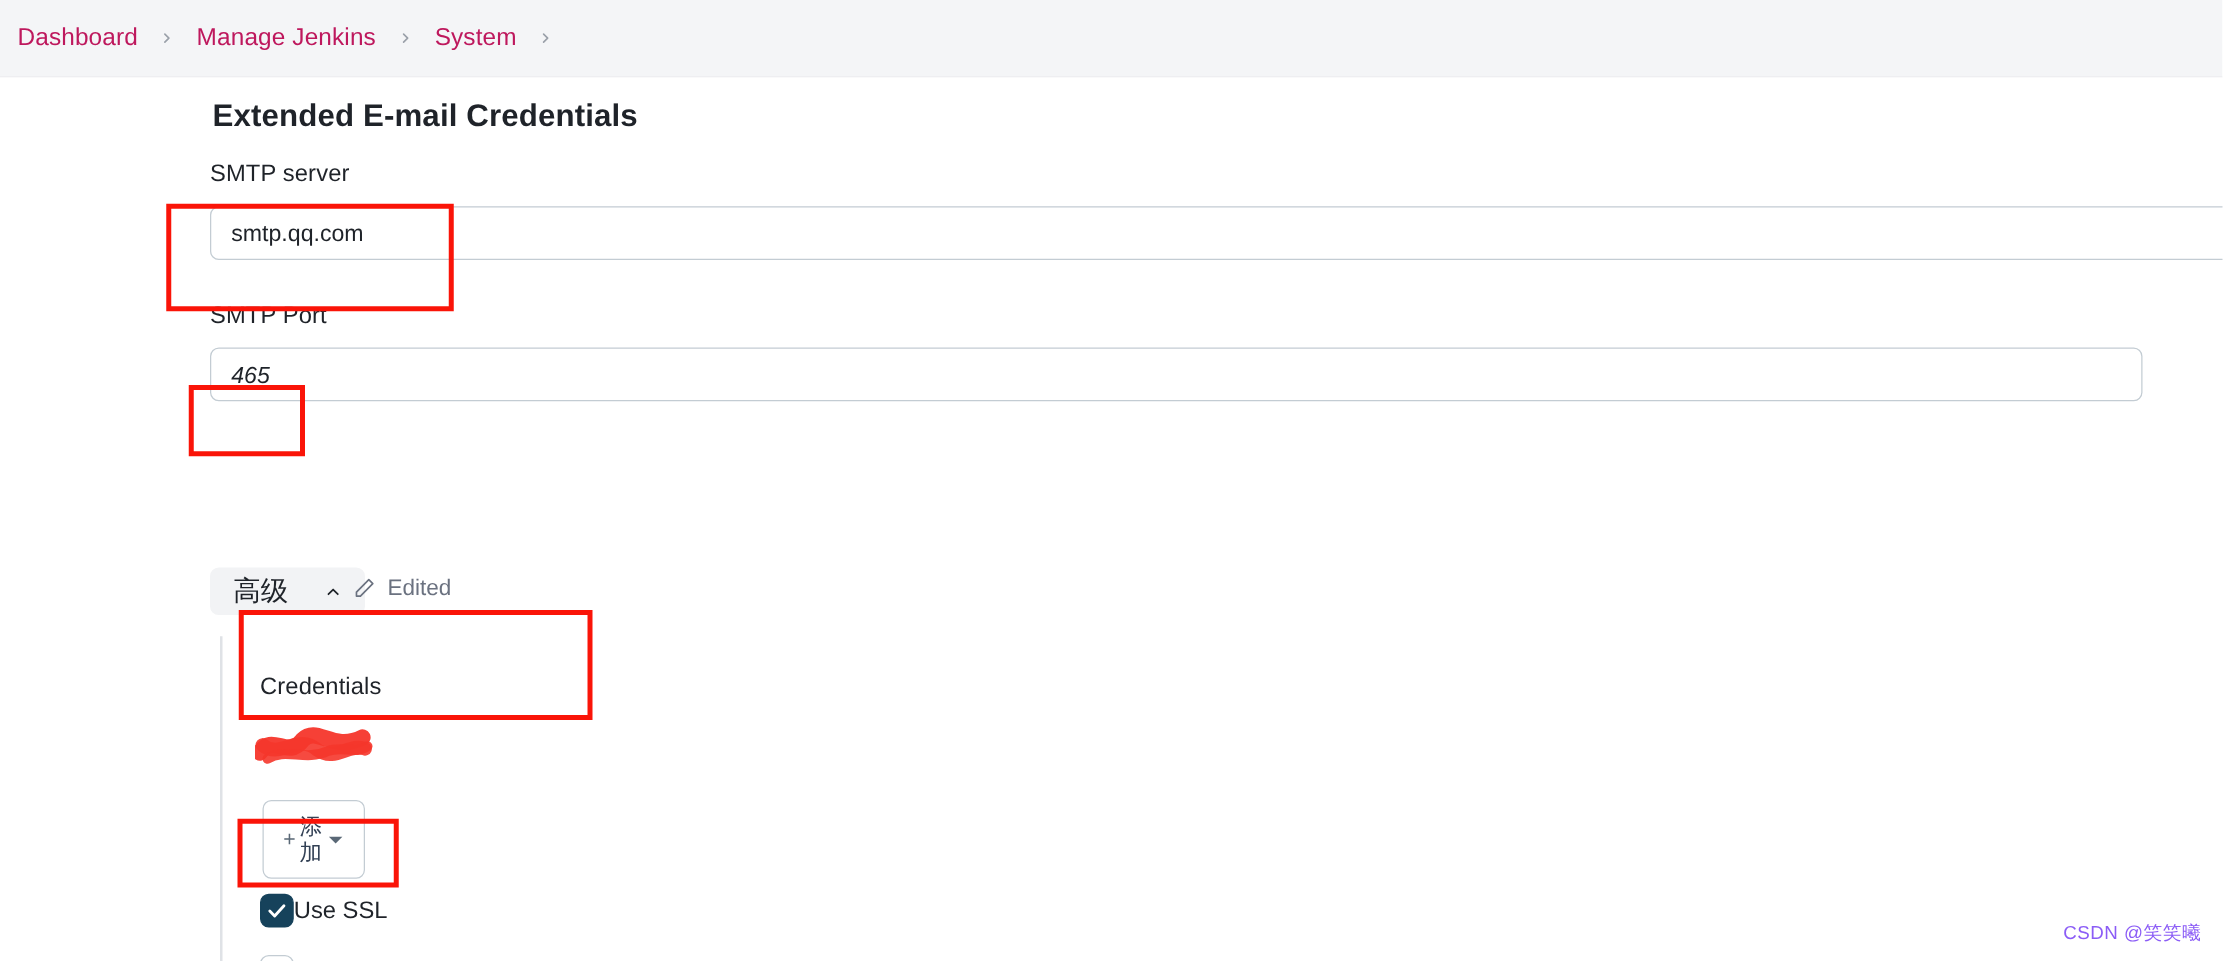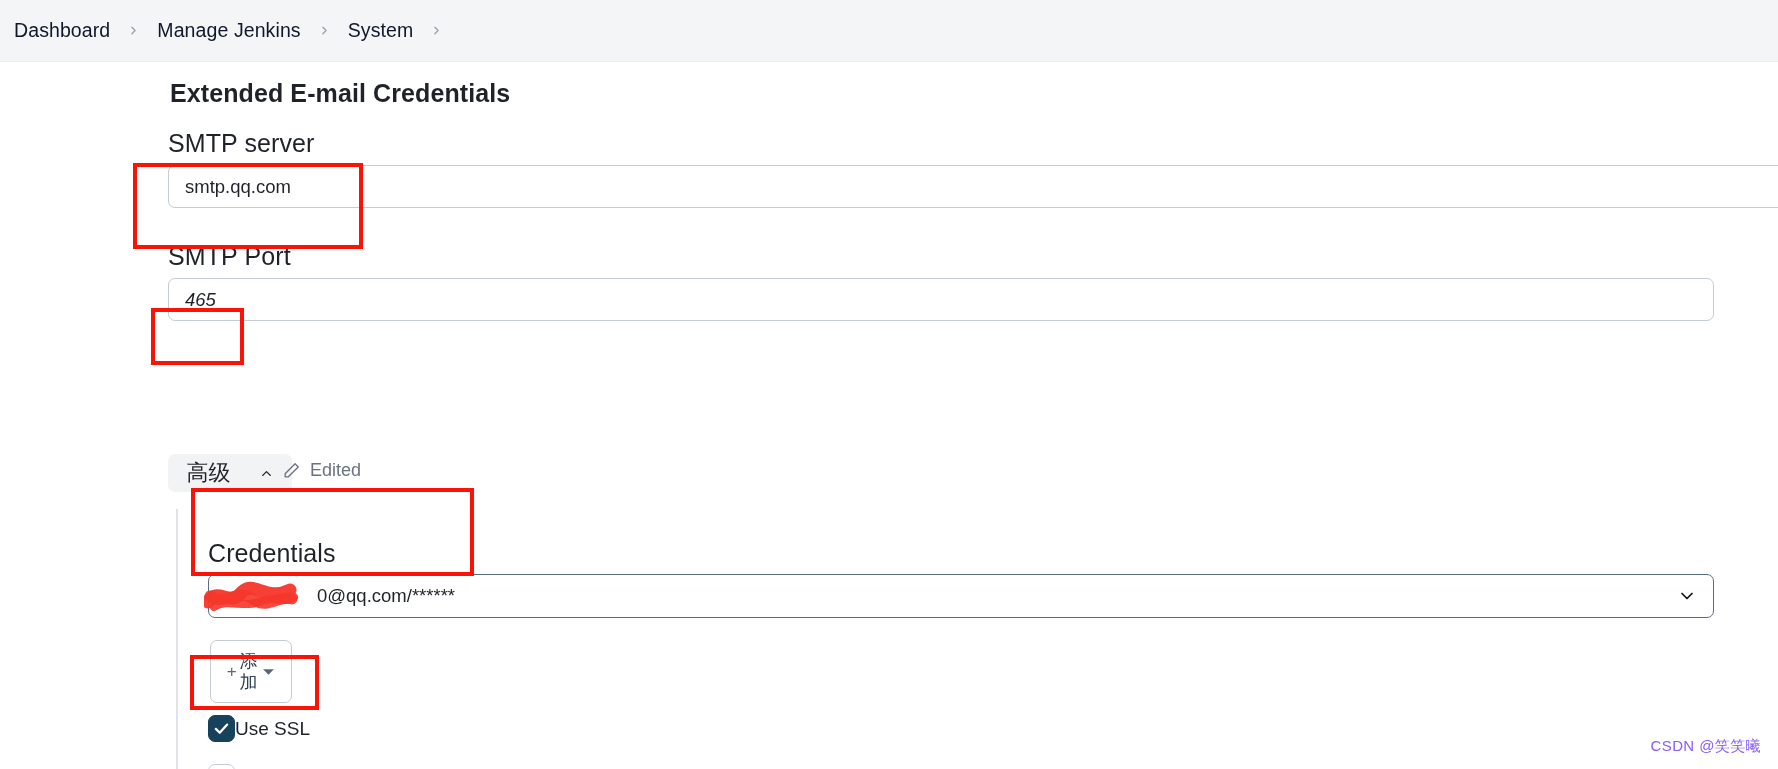--- a/index.html
+++ b/index.html
@@ -25,21 +25,21 @@
     height: 62px;
     background: #f4f5f7;
     border-bottom: 1px solid #ebecef;
     display: flex;
     align-items: center;
     padding-left: 12px;
     box-sizing: border-box;
   }
   .crumb {
     font-size: 19.5px;
-    color: #0f172a;
+    color: #be185d;
     letter-spacing: .1px;
     white-space: nowrap;
     padding: 2px 2px;
     cursor: pointer;
   }
   .crumb-sep {
     margin: 0 15px;
     color: #9aa0a9;
     font-size: 16px;
     display: inline-flex;
@@ -62,21 +62,21 @@
     left: 170px;
     top: 17px;
     font-size: 25px;
     font-weight: 700;
     color: #1f2329;
     letter-spacing: .1px;
   }
 
   .field-label {
     position: absolute;
-    font-size: 25px;
+    font-size: 19px;
     color: #1f2329;
     letter-spacing: .1px;
   }
 
   .text-input {
     position: absolute;
     height: 43px;
     border: 1px solid #c3ccd3;
     border-radius: 7px;
     background: #fff;
@@ -280,28 +280,20 @@
         <path d="M16.5 3.5l4 4L8 20H4v-4z"></path>
       </svg>
     </span>
     <span>Edited</span>
   </div>
 
   <div class="advanced-section"></div>
 
   <div class="field-label" style="left:208px; top:477px;">Credentials</div>
 
-  <div class="select-box">
-    <span class="sel-value" style="padding-left:92px;">0@qq.com/******</span>
-    <span class="sel-chev">
-      <svg width="20" height="20" viewBox="0 0 24 24" fill="none" stroke="#111418" stroke-width="2.1" stroke-linecap="round" stroke-linejoin="round">
-          <polyline points="6 9 12 15 18 9"></polyline>
-        </svg>
-    </span>
-  </div>
 
   <svg class="scribble" viewBox="0 0 95 34">
     <g stroke="#f5362b" stroke-linecap="round" fill="none">
       <path d="M4 22 C 14 6, 26 28, 38 12 C 50 0, 62 22, 86 10" stroke-width="13" opacity=".95"></path>
       <path d="M6 16 C 20 28, 34 6, 50 20 C 64 30, 76 14, 88 19" stroke-width="11" opacity=".9"></path>
       <path d="M10 27 C 24 18, 40 29, 58 21 C 70 16, 80 24, 90 17" stroke-width="8" opacity=".9"></path>
     </g>
   </svg>
 
   <div class="add-btn">

